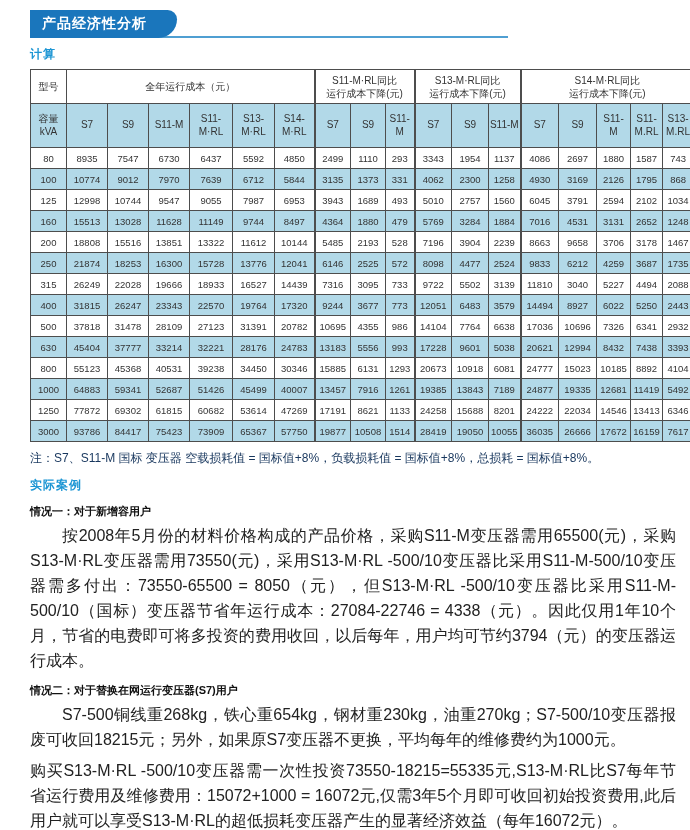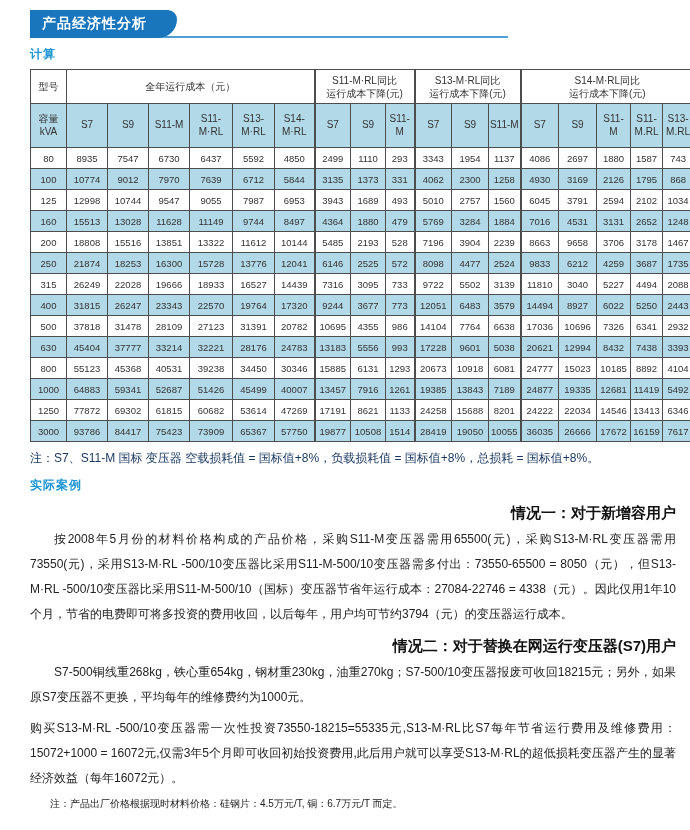--- a/index.html
+++ b/index.html
@@ -37,22 +37,22 @@
     border:1px solid var(--grid);text-align:center;vertical-align:middle;
     color:#333;overflow:hidden;padding:0;
   }
   table.cost thead tr.hrow1 th{font-size:10px;font-weight:normal;height:34px;line-height:1.3;white-space:pre-line;background:#fff;}
   table.cost thead tr.hrow2 th{font-size:10px;font-weight:normal;height:44px;line-height:1.25;white-space:pre-line;background:var(--cell-blue);}
   table.cost tbody td{font-size:9.5px;height:21px;}
   table.cost tbody tr:nth-child(even) td{background:var(--cell-blue);}
   table.cost .gs{border-left:2px solid var(--grid);margin-left:10px;}
   
   .table-note{color:var(--note-navy);font-size:12px;margin:8px 0 10px 0;}
-  .case-title{font-size:15px;font-weight:bold;color:#111;margin:10px 0 4px 0;text-align:right;}
-  p.body-text{font-size:12px;line-height:25px;margin:2px 0 6px 0;text-align:justify;}
+  .case-title{font-size:11px;font-weight:bold;color:#111;margin:10px 0 4px 0;}
+  p.body-text{font-size:16px;line-height:25px;margin:2px 0 6px 0;text-align:justify;}
   p.indent{text-indent:2em;}
   .footer-note{font-size:10px;color:#222;text-indent:2em;margin-top:4px;}
 </style>
 </head>
 <body>
 
 <div class="page">
 
   <div class="banner-row">
     <div class="banner-underline"></div>

